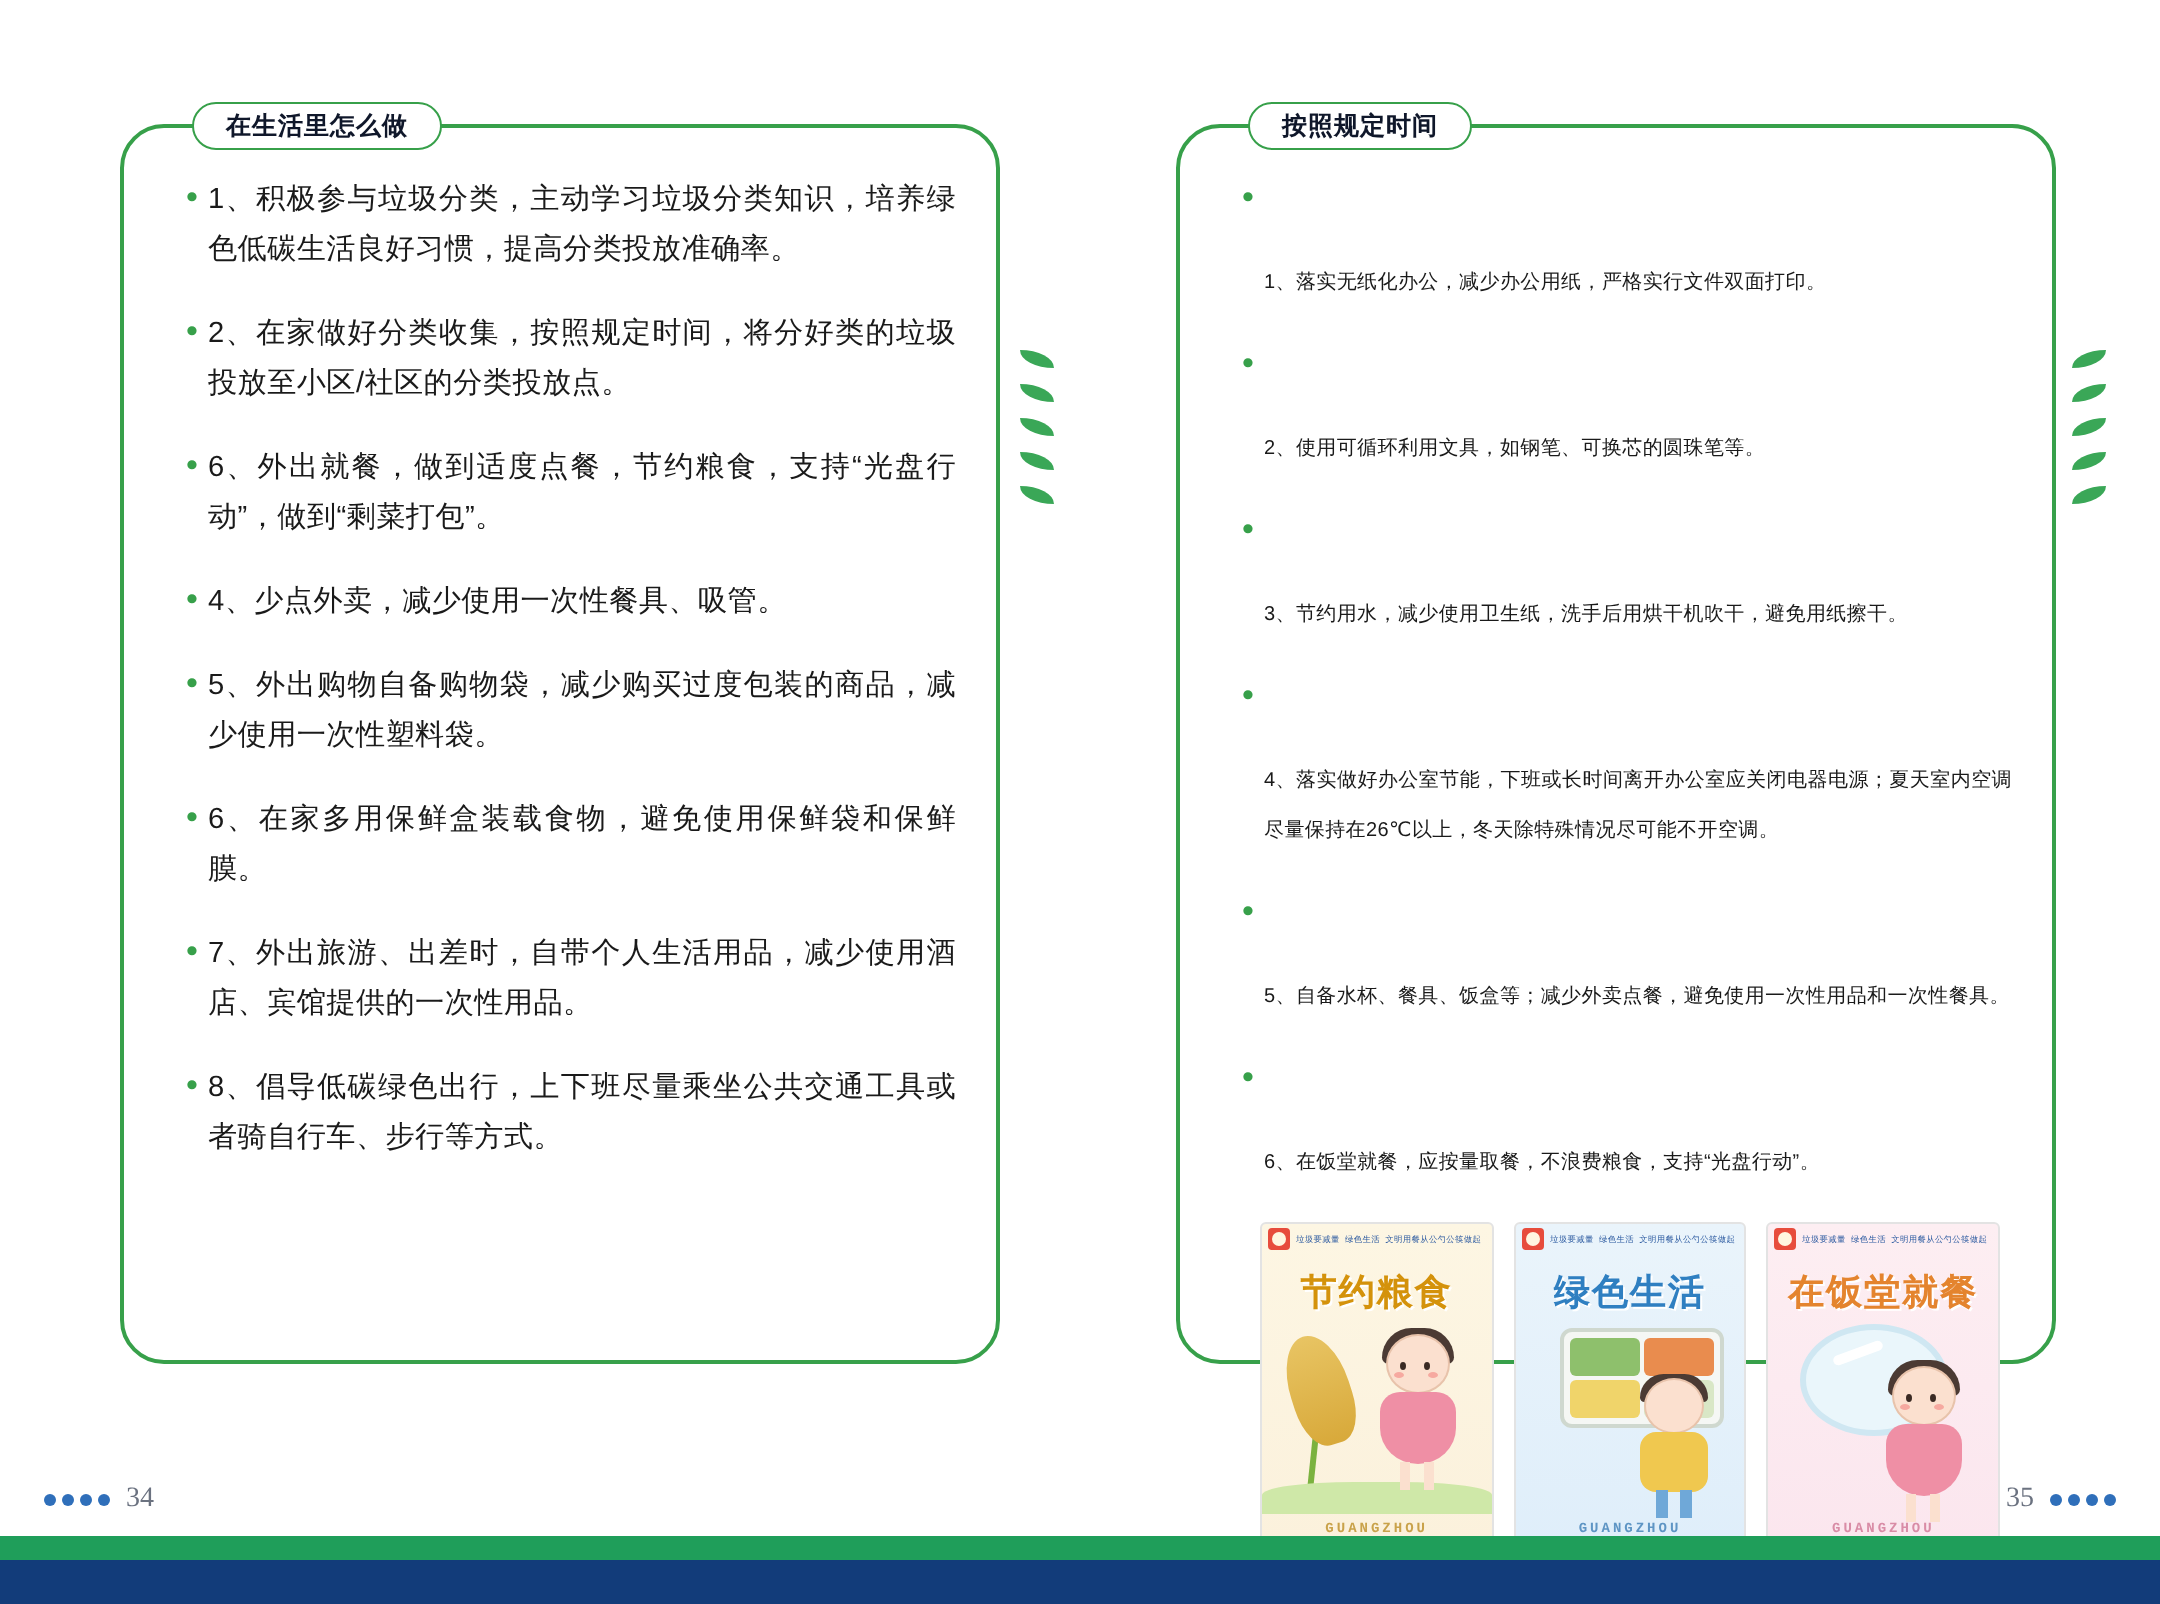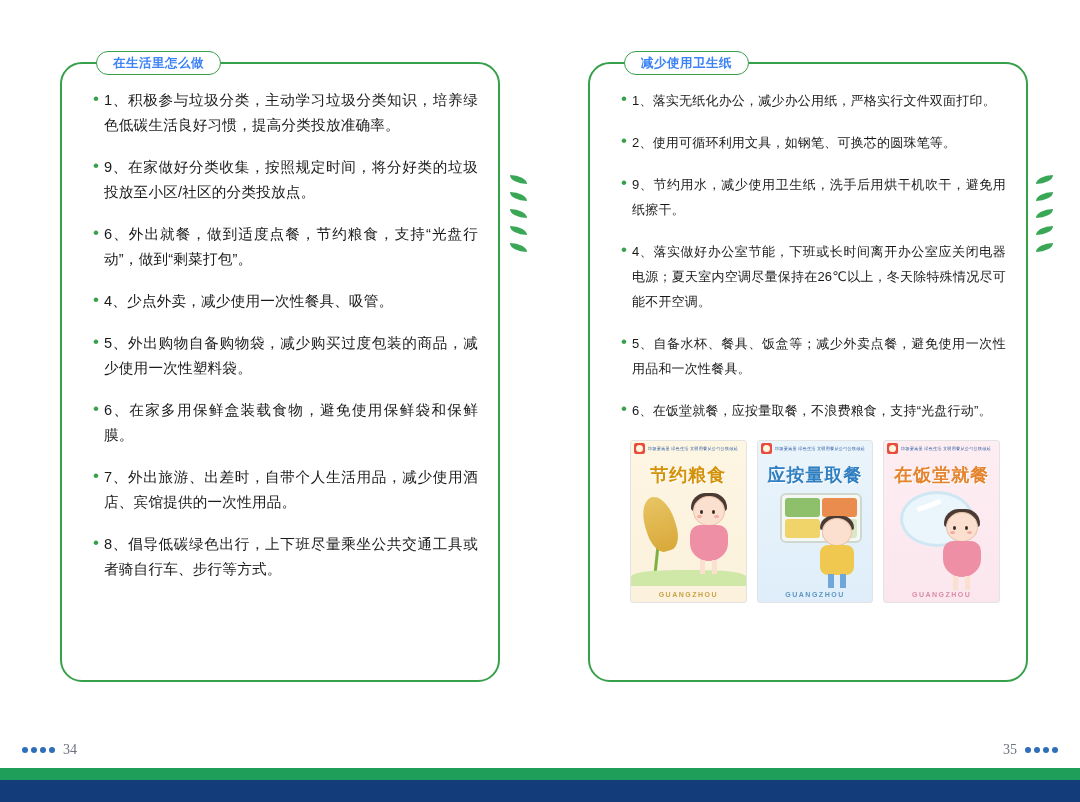--- a/index.html
+++ b/index.html
@@ -47,21 +47,21 @@
     padding: 0 16px;
     border: 1.6px solid #37a04a;
     border-radius: 12px;
     background: #ffffff;
     display: flex;
     align-items: center;
     justify-content: center;
   }
   .tab span {
     font-size: 12.5px;
-    color: #3b82f6;
+    color: #0f172a;
     letter-spacing: 0.5px;
     white-space: nowrap;
     font-weight: 600;
   }
   
   .list {
     position: absolute;
     left: 22px;
     right: 20px;
     top: 24px;
@@ -83,21 +83,21 @@
   .item-text {
     flex: 1;
     font-size: 14.6px;
     line-height: 25px;
     color: #1a1a1a;
     text-align: justify;
     text-justify: inter-ideograph;
     letter-spacing: 0.2px;
     text-indent: 0;
   }
-  .page.right .item-text { font-size: 13px; }
+  .page.right .item-text { font-size: 10px; margin-top: 41px; }
 
   
   .leaves {
     position: absolute;
     top: 175px;
     width: 22px;
     height: 90px;
   }
   .leaves.left-col { left: 510px; }
   .leaves.right-col { left: 496px; }
@@ -123,20 +123,21 @@
     padding-left: 18px;
     padding-right: 6px;
   }
   .poster {
     position: relative;
     width: 126px;
     height: 163px;
     border-radius: 3px;
     overflow: hidden;
     border: 1px solid #e3e3e3;
+    font-family: Liberation Mono, monospace;
   }
   .poster .ptop {
     position: absolute;
     top: 0; left: 0; right: 0;
     height: 15px;
     display: flex;
     align-items: center;
     padding-left: 3px;
   }
   .poster .ptop .plogo {
@@ -382,21 +383,21 @@
         <span>在生活里怎么做</span>
       </div>
 
       <div class="list">
         <div class="item">
           <span class="bullet">•</span>
           <div class="item-text">1、积极参与垃圾分类，主动学习垃圾分类知识，培养绿色低碳生活良好习惯，提高分类投放准确率。</div>
         </div>
         <div class="item">
           <span class="bullet">•</span>
-          <div class="item-text">9、在家做好分类收集，按照规定时间，将分好类的垃圾投放至小区/社区的分类投放点。</div>
+          <div class="item-text">2、在家做好分类收集，按照规定时间，将分好类的垃圾投放至小区/社区的分类投放点。</div>
         </div>
         <div class="item">
           <span class="bullet">•</span>
           <div class="item-text">6、外出就餐，做到适度点餐，节约粮食，支持“光盘行动”，做到“剩菜打包”。</div>
         </div>
         <div class="item">
           <span class="bullet">•</span>
           <div class="item-text">4、少点外卖，减少使用一次性餐具、吸管。</div>
         </div>
         <div class="item">
@@ -434,35 +435,35 @@
           <i></i>
         </span>
       <span class="pagenum">34</span>
     </div>
   </div>
 
   <div class="page right">
 
     <div class="panel">
       <div class="tab">
-        <span>减少使用卫生纸</span>
+        <span>按照规定时间</span>
       </div>
 
       <div class="list">
         <div class="item">
           <span class="bullet">•</span>
           <div class="item-text">1、落实无纸化办公，减少办公用纸，严格实行文件双面打印。</div>
         </div>
         <div class="item">
           <span class="bullet">•</span>
           <div class="item-text">2、使用可循环利用文具，如钢笔、可换芯的圆珠笔等。</div>
         </div>
         <div class="item">
           <span class="bullet">•</span>
-          <div class="item-text">9、节约用水，减少使用卫生纸，洗手后用烘干机吹干，避免用纸擦干。</div>
+          <div class="item-text">3、节约用水，减少使用卫生纸，洗手后用烘干机吹干，避免用纸擦干。</div>
         </div>
         <div class="item">
           <span class="bullet">•</span>
           <div class="item-text">4、落实做好办公室节能，下班或长时间离开办公室应关闭电器电源；夏天室内空调尽量保持在26℃以上，冬天除特殊情况尽可能不开空调。</div>
         </div>
         <div class="item">
           <span class="bullet">•</span>
           <div class="item-text">5、自备水杯、餐具、饭盒等；减少外卖点餐，避免使用一次性用品和一次性餐具。</div>
         </div>
         <div class="item">
@@ -495,21 +496,21 @@
               </span>
             </div>
             <div class="pfoot">GUANGZHOU</div>
           </div>
 
           <div class="poster p2">
             <div class="ptop">
               <span class="plogo"></span>
               <span class="pcap">垃圾要减量 绿色生活 文明用餐从公勺公筷做起</span>
             </div>
-            <div class="ptitle">应按量取餐</div>
+            <div class="ptitle">绿色生活</div>
             <div class="tray">
                 <i></i>
                 <i></i>
                 <i></i>
                 <i></i>
               </div>
             <div class="boy">
               <span class="hair"></span>
               <span class="head"></span>
               <span class="body"></span>

